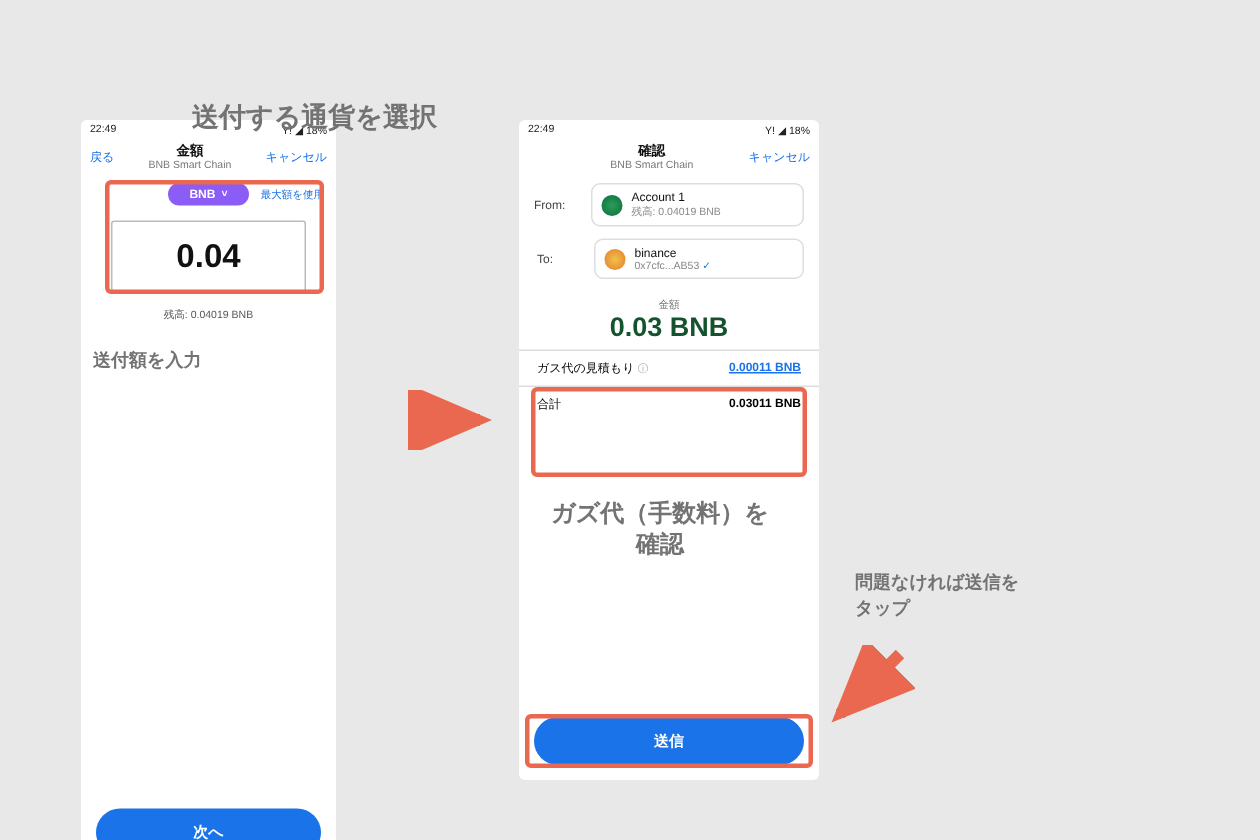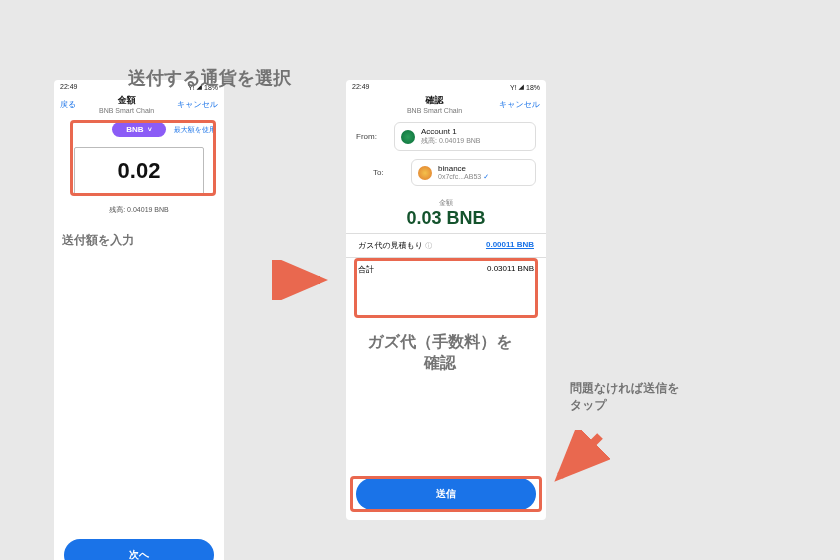--- a/index.html
+++ b/index.html
@@ -81,21 +81,21 @@
   .amount-section .lbl { font-size:7px; color:#777; }
   .amount-section .val { font-size:18px; font-weight:600; color:#14532d; }
 
   .line-row {
     display:flex; justify-content:space-between;
     border-top:1px solid #ddd;
     padding:6px 12px; font-size:8px;
   }
   .line-row:last-child { border-bottom:1px solid #ddd; }
   .gas-link { color:#1a73e8; font-weight:600; text-decoration:underline; }
-  .total-val { font-weight:400; }
+  .total-val { font-weight:700; }
 
   
   .annot {
     position:absolute; color:#737373; font-weight:700;
   }
   .hl { position:absolute; border:3px solid #e9684f; border-radius:4px; pointer-events:none; }
 
   .arrow { position:absolute; }
   .arrow svg { display:block; }
 </style>
@@ -119,21 +119,21 @@
     </span>
     <span class="cancel">キャンセル</span>
   </div>
   <div class="pill-row">
     <div class="pill">
       <span>BNB</span>
       <span class="chev">˅</span>
     </div>
     <span class="use-max">最大額を使用</span>
   </div>
-  <div class="amount-box">0.02</div>
+  <div class="amount-box">0.04</div>
   <div class="balance-text">残高: 0.04019 BNB</div>
   <div class="bottom-spacer"></div>
   <div class="big-btn">次へ</div>
   <div class="home-ind"></div>
 </div>
 
 <div class="phone phone-right">
   <div class="statusbar">
     <span>22:49</span>
     <span class="right">
@@ -156,21 +156,21 @@
     <div class="row-box" style="flex:1;">
       <div class="avatar" style="background:radial-gradient(circle,#2a9d5a,#0b6e3a);"></div>
       <div class="row-main">
         <span class="row-name">Account 1</span>
         <span class="row-sub">残高: 0.04019 BNB</span>
       </div>
     </div>
   </div>
 
   <div style="display:flex;align-items:center;">
-    <div class="row-label" style="margin-left:27px;">To:</div>
+    <div class="row-label" style="margin-left:12px;">To:</div>
     <div class="row-box" style="flex:1;">
       <div class="avatar" style="background:radial-gradient(circle,#f4c14b,#e07b2e);"></div>
       <div class="row-main">
         <span class="row-name">binance</span>
         <span class="row-sub">
           <span>0x7cfc...AB53</span><span class="verify">✓</span>
         </span>
       </div>
     </div>
   </div>

